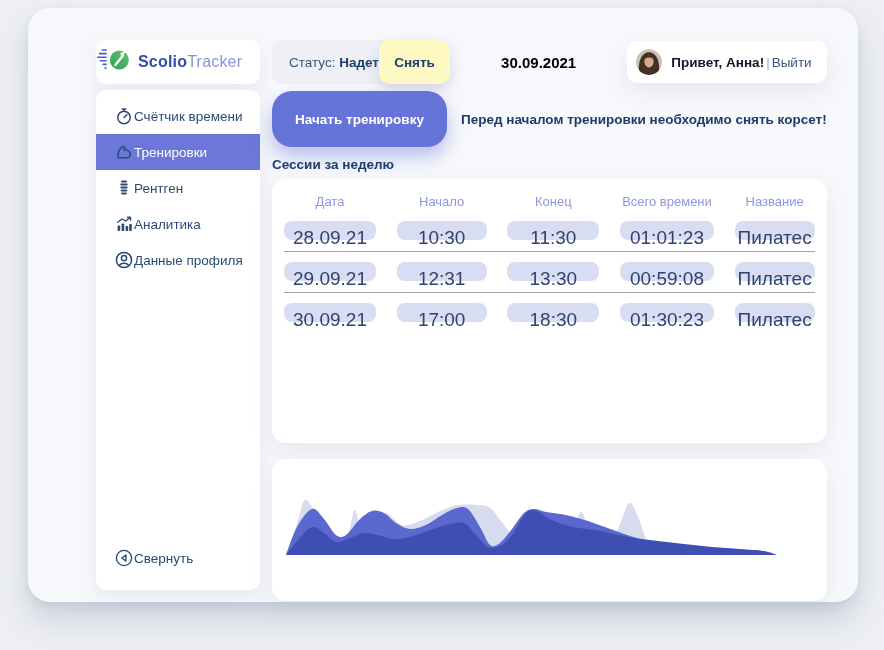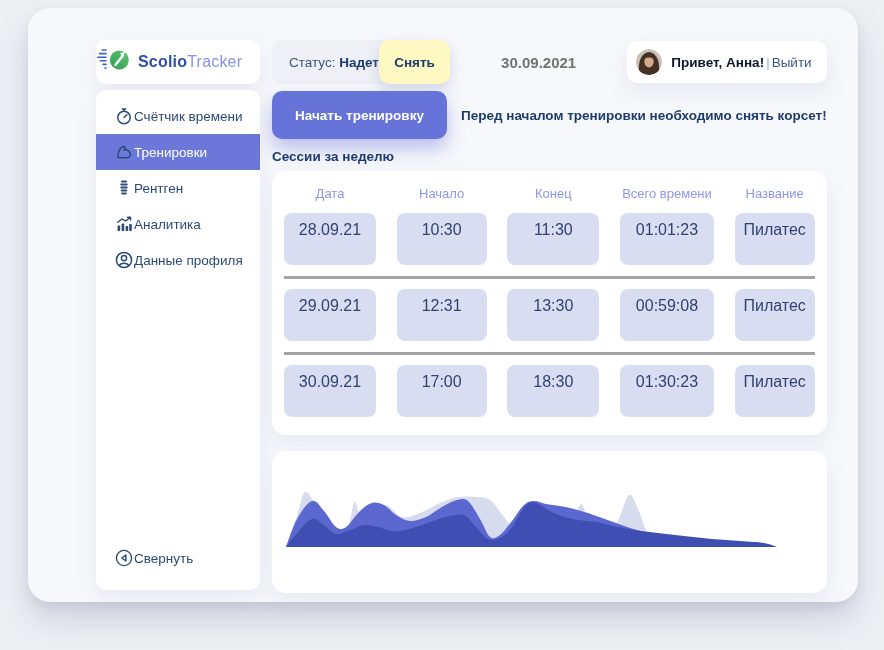--- a/index.html
+++ b/index.html
@@ -27,41 +27,41 @@
   
   .content { flex:1; margin-left:12px; display:flex; flex-direction:column; }
   .topbar { height:44px; display:flex; align-items:center; }
   .status-card { width:178px; height:44px; background:#eef0f6; border-radius:10px;
                  display:flex; align-items:center; justify-content:space-between; padding-left:17px; }
   .status-text { font-size:13.5px; color:#3a5580; white-space:nowrap; }
   .status-text b { color:#1d3c6e; }
   .white-btn { width:82px; height:44px; border:none; background:#fef9c3; border-radius:10px;
                font-family:inherit; font-size:13.5px; font-weight:700; color:#1d3c6e; cursor:pointer;
                box-shadow:0 6px 14px rgba(150,160,200,.38); }
-  .date { flex:1; text-align:center; font-size:15px; font-weight:700; color:#737373; }
+  .date { flex:1; text-align:center; font-size:15px; font-weight:700; color:#000000; }
   .user-card { height:42px; background:#fff; border-radius:10px; box-shadow:0 8px 20px rgba(150,160,195,.18);
                display:flex; align-items:center; gap:9px; padding:0 15px 0 9px; font-size:13.5px; }
   .avatar { width:26px; height:26px; border-radius:50%; overflow:hidden; flex:0 0 26px; }
   .greet b { color:#0f172a; }
   .greet .sep { color:#9aa9c6; margin:0 2px; }
   .greet a { color:#3a5580; text-decoration:none; cursor:pointer; }
   .action-row { margin-top:7px; display:flex; align-items:center; }
-  .primary-btn { width:175px; height:48px; border:none; border-radius:10px; background:#6673d8; cursor:pointer;
+  .primary-btn { width:175px; height:56px; border:none; border-radius:20px; background:#6673d8; cursor:pointer;
                  color:#fff; font-family:inherit; font-size:13.5px; font-weight:700;
                  box-shadow:0 10px 18px rgba(102,115,216,.42); }
   .warning { margin-left:14px; font-size:13.5px; font-weight:700; color:#1d3c6e; white-space:nowrap; }
   .sessions-title { margin:10px 0 7px; font-size:13.5px; font-weight:700; color:#1d3c6e; }
   .table-card { height:264px; border-radius:14px; padding:12px 12px 0; }
   .tgrid { display:grid; grid-template-columns:92px 90px 92px 94px 80px; justify-content:space-between; }
   .t-head { height:20px; align-items:center; margin-bottom:0; }
   .t-head span { text-align:center; font-size:13px; color:#8d97e2; }
   .t-row { padding:10px 0 11px; }
-  .t-row + .t-row { border-top:3px solid #a3a3a3; }
-  .pill { height:52px; line-height:34px; border-radius:8px; background:#d9ddf1; text-align:center;
-          font-size:16px; color:#2f4370; }
+  .t-row + .t-row { border-top:1px solid #a3a3a3; }
+  .pill { height:19px; line-height:34px; border-radius:8px; background:#d9ddf1; text-align:center;
+          font-size:19px; color:#2f4370; }
   .chart-card { margin-top:16px; height:142px; border-radius:14px; overflow:hidden; }
   #wave-svg { display:block; width:518px; height:98px; }
   .x-labels { position:relative; height:16px; margin-top:6px; }
   .x-labels span { position:absolute; transform:translateX(-50%); font-size:11.5px; color:#2b4a76; }
 </style>
 </head>
 <body>
 
 <div class="stage">
   <div class="window">

